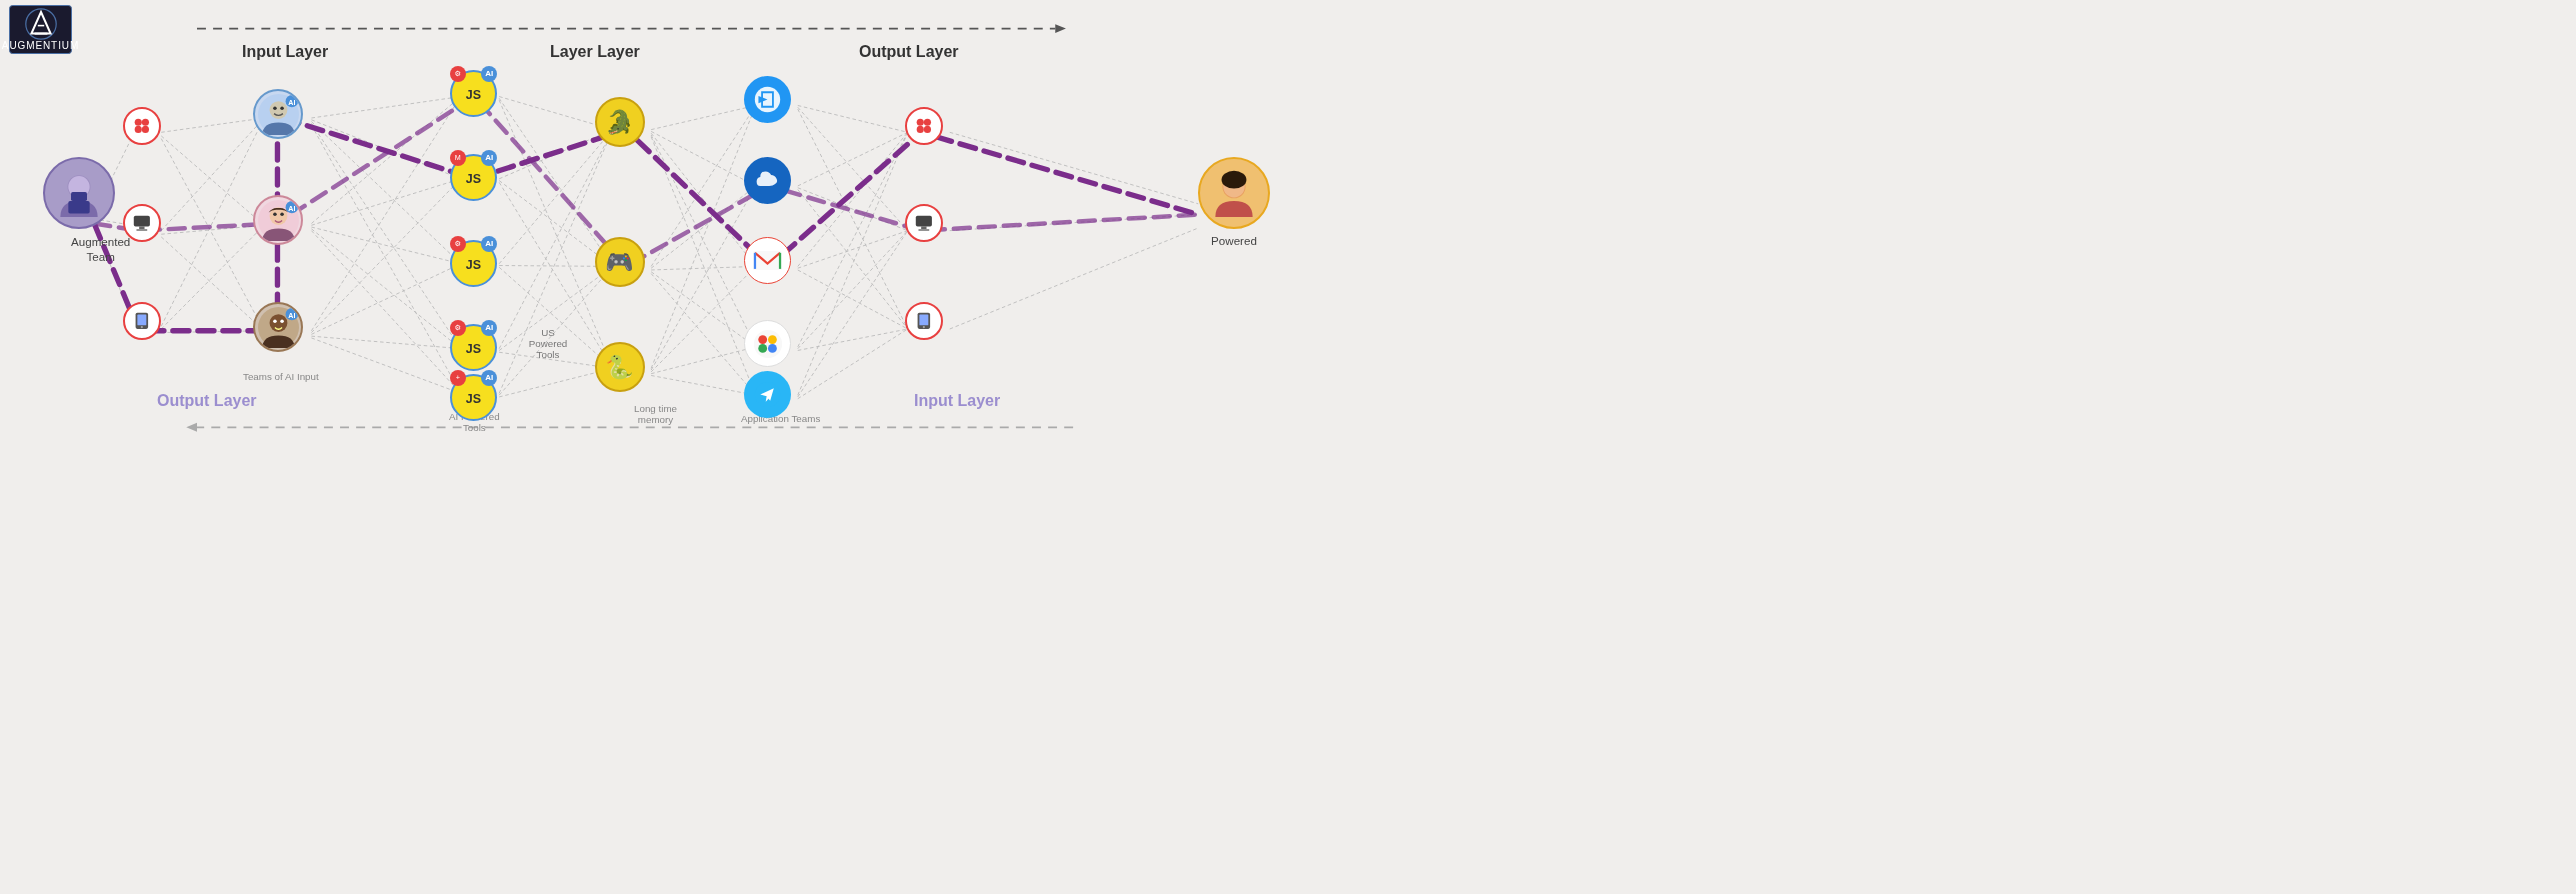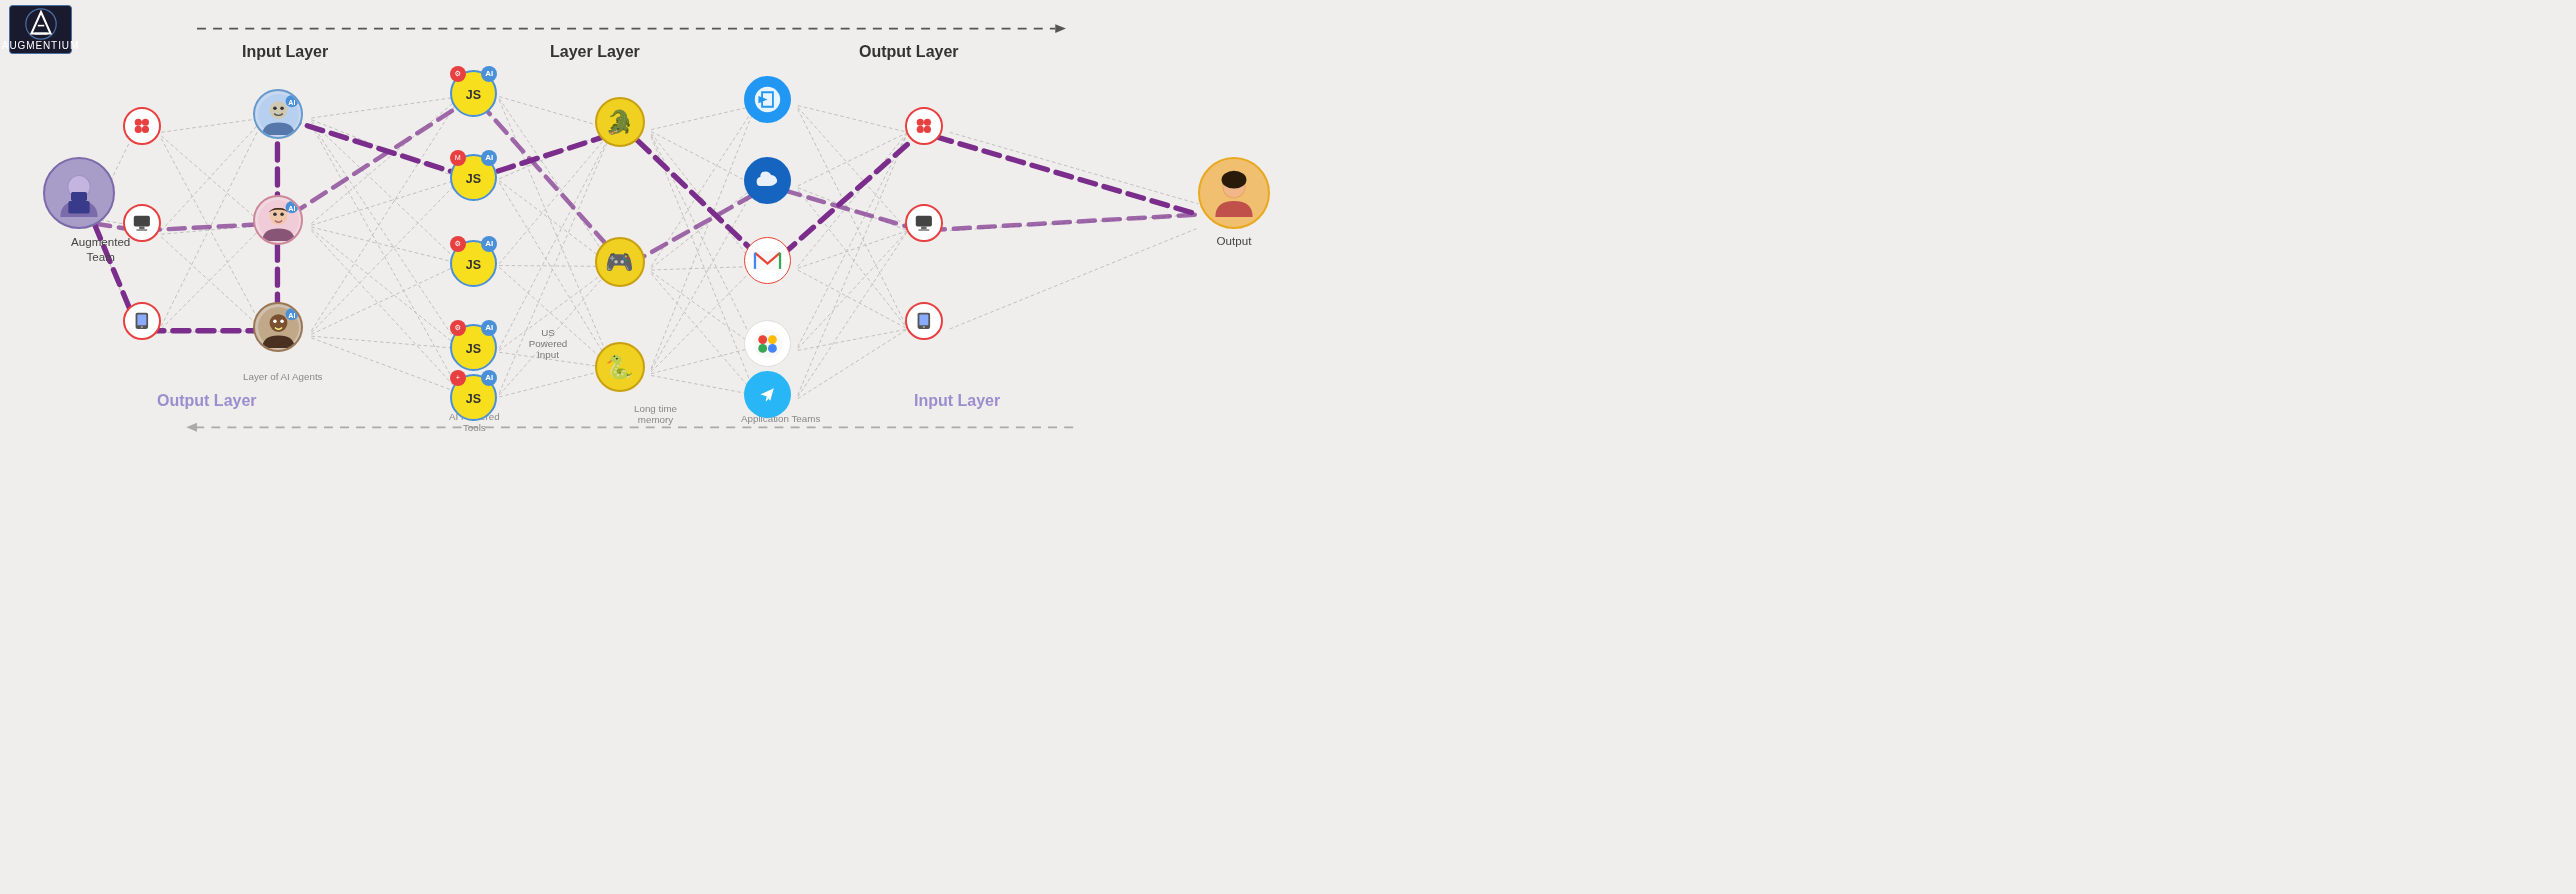--- a/index.html
+++ b/index.html
@@ -180,21 +180,21 @@
     <path d="M 105,250 L 155,258 L 310,250 L 530,108 L 700,298 L 860,208 L 1030,258 L 1340,240" fill="none" stroke="#7B2D8B" stroke-width="5" stroke-dasharray="18,10" stroke-linecap="round" stroke-linejoin="round" opacity="0.7"></path>
   </svg>
 
   <div class="layer-label" style="left: 242px; top: 43px;">Input Layer</div>
   <div class="layer-label" style="left: 550px; top: 43px;">Layer Layer</div>
   <div class="layer-label" style="left: 859px; top: 43px;">Output Layer</div>
 
   <div class="layer-label-bottom" style="left: 157px; top: 392px;">Output Layer</div>
   <div class="layer-label-bottom" style="left: 914px; top: 392px;">Input Layer</div>
 
-  <div class="sublabel" style="left: 243px; top: 371px;">Layer of AI Agents</div>
+  <div class="sublabel" style="left: 243px; top: 371px;">Teams of AI Input</div>
   <div class="sublabel" style="left: 449px; top: 411px;">AI Powered<br>Tools</div>
   <div class="sublabel" style="left: 634px; top: 403px;">Long time<br>memory</div>
   <div class="sublabel" style="left: 741px; top: 413px;">Application Teams</div>
 
   <div style="position:absolute; left:27px; top:157px; text-align:center;">
     <div style="width:72px; height:72px; border-radius:50%; background:#a89cc8; border:2.7px solid #7B6BAA; display:flex; align-items:center; justify-content:center; margin:0 auto;">
       <svg width="48" height="48" viewBox="0 0 54 54">
         <circle cx="27" cy="20" r="13" fill="#9e8fc0"></circle>
         <path d="M 6 54 Q 6 36 27 36 Q 48 36 48 54" fill="#7B6BAA"></path>
         <circle cx="27" cy="20" r="12" fill="#c4b5e0"></circle>
@@ -207,21 +207,21 @@
 
   <div style="position:absolute; right:18px; top:157px; text-align:center;">
     <div style="width:72px; height:72px; border-radius:50%; background:#f0c070; border:2.7px solid #e8a820; display:flex; align-items:center; justify-content:center; margin:0 auto;">
       <svg width="48" height="48" viewBox="0 0 54 54">
         <circle cx="27" cy="20" r="13" fill="#e8a060"></circle>
         <path d="M 6 54 Q 6 36 27 36 Q 48 36 48 54" fill="#c0504a"></path>
         <circle cx="27" cy="20" r="12" fill="#f0b888"></circle>
         <ellipse cx="27" cy="12" rx="14" ry="10" fill="#2a1a0a"></ellipse>
       </svg>
     </div>
-    <div style="font-size:11.6px; color:#444; margin-top:4.5px;">Output</div>
+    <div style="font-size:11.6px; color:#444; margin-top:4.5px;">Powered</div>
   </div>
 
   <div style="position:absolute; left:123px; top:107px; width:38px; height:38px; border-radius:50%; background:white; border:2.7px solid #e84040; display:flex; align-items:center; justify-content:center;">
     <svg width="19.7" height="19.7" viewBox="0 0 22 22">
         <circle cx="7" cy="7" r="4" fill="#e84040"></circle>
         <circle cx="15" cy="7" r="4" fill="#e84040"></circle>
         <circle cx="7" cy="15" r="4" fill="#e84040"></circle>
         <circle cx="15" cy="15" r="4" fill="#e84040"></circle>
       </svg>
   </div>
@@ -414,16 +414,16 @@
   </div>
 
   <div style="position:absolute; left:905px; top:302px; width:38px; height:38px; border-radius:50%; background:white; border:2.7px solid #e84040; display:flex; align-items:center; justify-content:center;">
     <svg width="19.7" height="19.7" viewBox="0 0 22 22">
         <rect x="4" y="2" width="14" height="18" rx="2" fill="#555"></rect>
         <rect x="6" y="4" width="10" height="12" rx="1" fill="#88aaff"></rect>
         <circle cx="11" cy="18" r="1.2" fill="#aaa"></circle>
       </svg>
   </div>
 
-  <div style="position:absolute; left:521px; top:327px; font-size:9.8px; color:#777; text-align:center; width:54px;">US Powered Input</div>
+  <div style="position:absolute; left:521px; top:327px; font-size:9.8px; color:#777; text-align:center; width:54px;">US Powered Tools</div>
 
 </div>
 
 
 </body></html>

